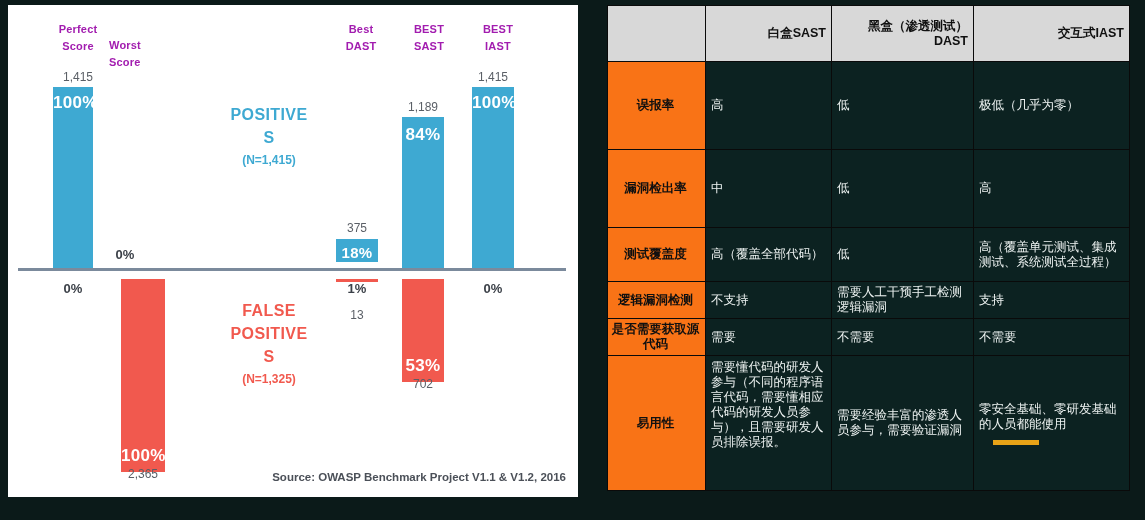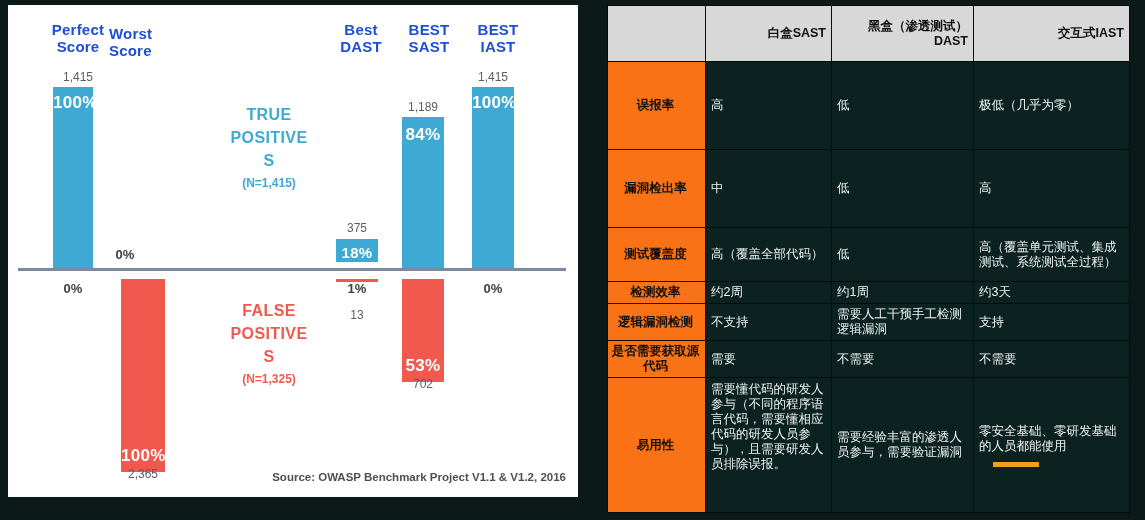--- a/index.html
+++ b/index.html
@@ -14,22 +14,22 @@
   
   #chart-panel{
     position:absolute;left:8px;top:5px;width:570px;height:492px;
     background:#ffffff;
     overflow:hidden;
   }
   .chart-inner{position:absolute;inset:0;}
   .col-header{
     position:absolute;
     text-align:center;
-    color:#1d4ed8;
-    font-size:15px;
+    color:#a21caf;
+    font-size:11px;
     line-height:17px;
     font-weight:600;
     letter-spacing:.2px;
   }
   .baseline{
     position:absolute;left:10px;width:548px;height:3px;
     background:#7b8a9c;
     top:263px;
   }
   .bar{position:absolute;}
@@ -105,21 +105,21 @@
 
 <div id="root">
 
   <div id="chart-panel">
     <div class="chart-inner">
 
       <div class="col-header" style="left:20px;top:16px;width:100px;">
         <div>Perfect</div>
         <div>Score</div>
       </div>
-      <div class="col-header" style="left:93px;top:20px;width:100px;">
+      <div class="col-header" style="left:93px;top:32px;width:100px;">
         <div style="text-align:left;padding-left:8px;">Worst</div>
         <div style="text-align:left;padding-left:8px;">Score</div>
       </div>
       <div class="col-header" style="left:308px;top:16px;width:90px;">
         <div>Best</div>
         <div>DAST</div>
       </div>
       <div class="col-header" style="left:376px;top:16px;width:90px;">
         <div>BEST</div>
         <div>SAST</div>
@@ -135,21 +135,20 @@
       </div>
       <div class="axis-label" style="left:28px;top:276px;width:74px;">0%</div>
 
       <div class="axis-label" style="left:80px;top:242px;width:74px;">0%</div>
       <div class="bar red" style="left:113px;top:266px;width:44px;height:193px;">
         <div class="bar-inlabel" style="bottom:6px;">100%</div>
       </div>
       <div class="val-label" style="left:98px;top:462px;width:74px;">2,365</div>
 
       <div class="annot tp" style="left:198px;top:98px;width:126px;">
-        <div>TRUE</div>
         <div>POSITIVE</div>
         <div>S</div>
         <div class="n">(N=1,415)</div>
       </div>
       <div class="annot fp" style="left:198px;top:294px;width:126px;">
         <div>FALSE</div>
         <div>POSITIVE</div>
         <div>S</div>
         <div class="n">(N=1,325)</div>
       </div>
@@ -216,26 +215,20 @@
           <td>高</td>
         </tr>
 
         <tr style="height:54px;">
           <td class="rowhead">测试覆盖度</td>
           <td>高（覆盖全部代码）</td>
           <td>低</td>
           <td>高（覆盖单元测试、集成测试、系统测试全过程）</td>
         </tr>
 
-        <tr style="height:19px;">
-          <td class="rowhead">检测效率</td>
-          <td>约2周</td>
-          <td>约1周</td>
-          <td>约3天</td>
-        </tr>
 
         <tr style="height:32px;">
           <td class="rowhead">逻辑漏洞检测</td>
           <td>不支持</td>
           <td>需要人工干预手工检测逻辑漏洞</td>
           <td>支持</td>
         </tr>
 
         <tr style="height:32px;">
           <td class="rowhead">是否需要获取源代码</td>

